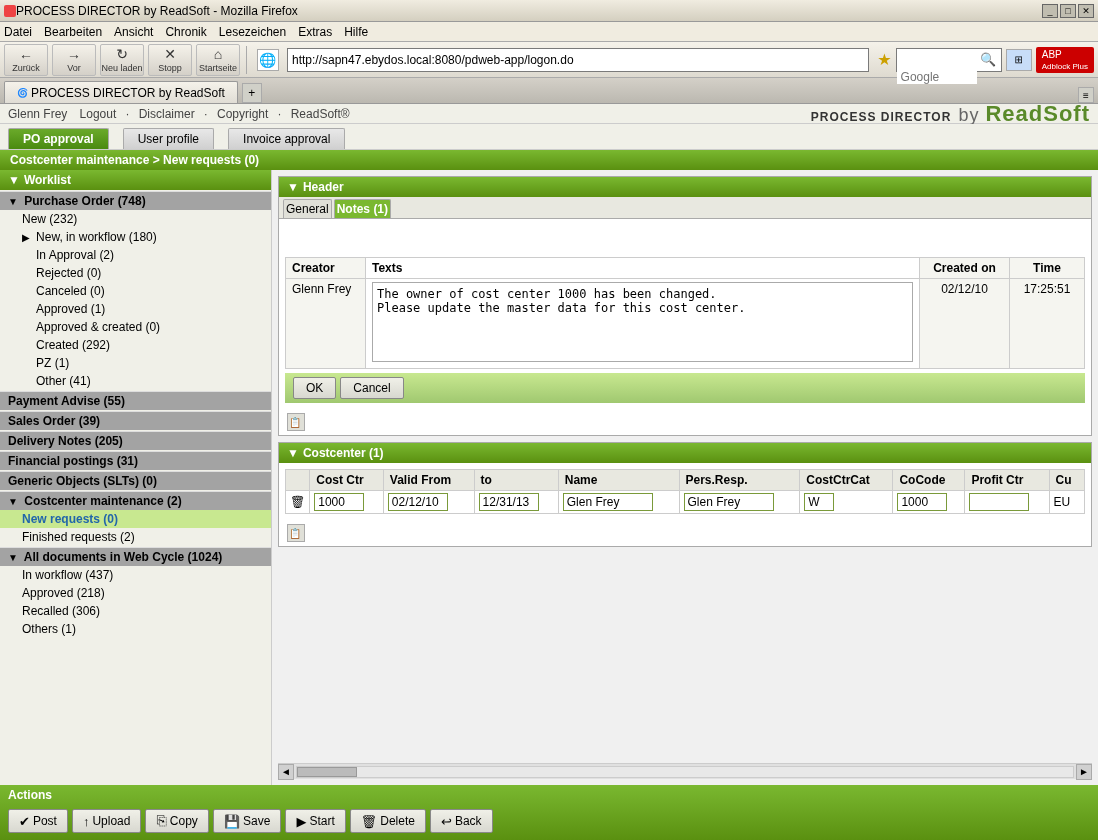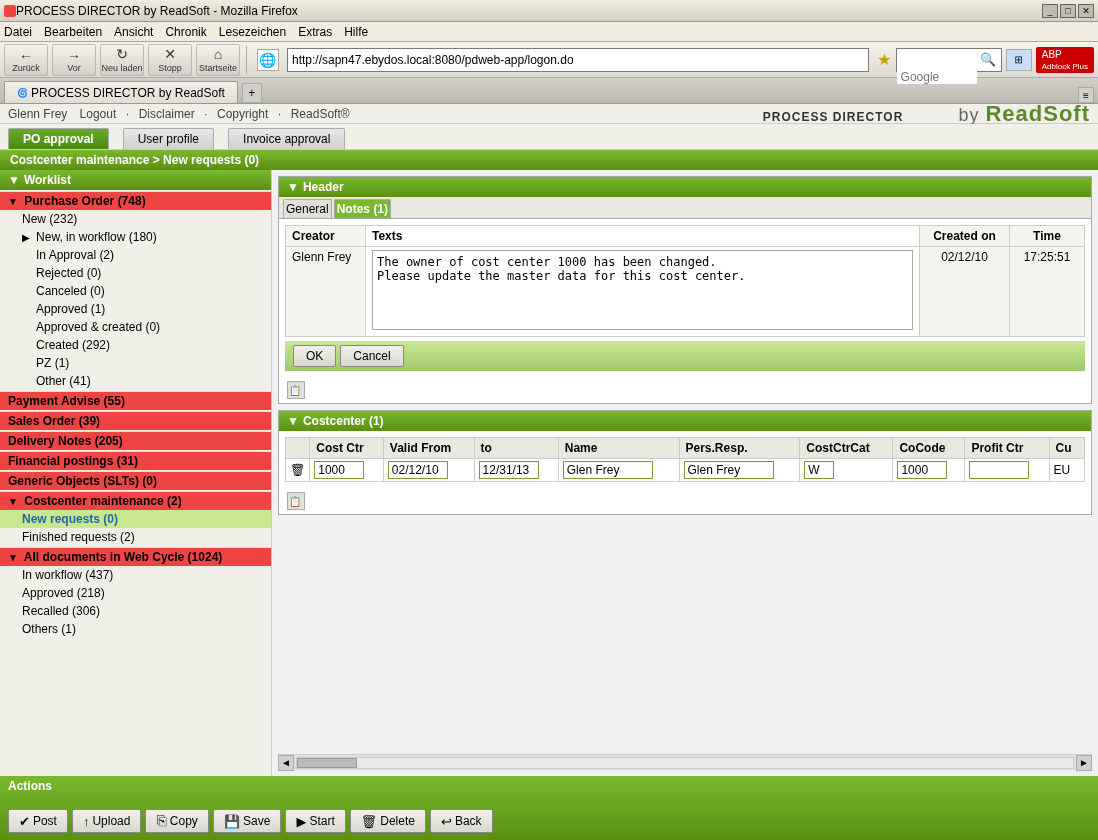--- a/index.html
+++ b/index.html
@@ -76,21 +76,21 @@
     
     .app-content { background: #f0f0f0; height: calc(840px - 22px - 20px - 36px - 26px); display: flex; flex-direction: column; }
 
     .app-header {
       background: #f0f0e8; padding: 2px 8px; display: flex; align-items: center; justify-content: space-between;
       border-bottom: 1px solid #ccc; height: 20px;
     }
     .app-header .user-links { font-size: 11px; color: #444; }
     .app-header .user-links span { cursor: pointer; }
     .app-logo { font-size: 22px; font-weight: bold; color: #333; letter-spacing: 1px; }
-    .app-logo span.by { font-weight: normal; font-size: 18px; color: #666; margin-left: 48px; }
+    .app-logo span.by { font-weight: normal; font-size: 18px; color: #666; }
     .app-logo span.readsoft { color: #5a8a2a; font-size: 22px; }
 
     .app-tabs {
       background: #f0f0e8; padding: 4px 8px 0 8px; display: flex; align-items: flex-end; gap: 14px;
       border-bottom: 1px solid #ccc;
     }
     .app-tab-btn {
       padding: 3px 14px; font-size: 12px; border: 1px solid #aaa; border-bottom: none;
       background: linear-gradient(to bottom, #e8e8e8, #d0d0d0); cursor: pointer; border-radius: 2px 2px 0 0;
     }
@@ -115,21 +115,21 @@
       padding: 3px 8px; font-size: 12px; font-weight: bold;
       display: flex; align-items: center; gap: 4px;
     }
 
     .sidebar-item {
       padding: 2px 8px 2px 16px; cursor: pointer; font-size: 12px; color: #000;
       white-space: nowrap;
     }
     .sidebar-item.selected { background: #c8e890; color: #000; }
     .sidebar-item.section {
-      padding-left: 8px; font-weight: bold; background: #ef4444;
+      padding-left: 8px; font-weight: bold; background: #a3a3a3;
       border-top: 1px solid #ddd; margin-top: 1px;
     }
     .sidebar-item.subsection { padding-left: 22px; font-weight: normal; }
     .sidebar-item.deep { padding-left: 36px; }
     .sidebar-item.active-link { color: #2266aa; font-weight: bold; }
     .expand-icon { font-size: 10px; margin-right: 3px; }
 
     
     .content-area { flex: 1; overflow-y: auto; padding: 6px; display: flex; flex-direction: column; gap: 6px; }
 
@@ -140,21 +140,21 @@
       display: flex; align-items: center; gap: 4px; cursor: pointer;
     }
 
     .panel-tabs { display: flex; background: #e8e8e0; border-bottom: 1px solid #aaa; padding: 2px 4px 0 4px; gap: 2px; }
     .panel-tab {
       padding: 2px 2px; font-size: 12px; border: 1px solid #aaa; border-bottom: none;
       background: #e0e0d8; cursor: pointer; border-radius: 2px 2px 0 0;
     }
     .panel-tab.active { background: #7ab830; color: white; font-weight: bold; }
 
-    .notes-table { width: 100%; border-collapse: collapse; }
+    .notes-table { width: 100%; border-collapse: collapse; margin-top: 32px; }
     .notes-table th { background: #e8e8e0; border: 1px solid #ccc; padding: 3px 6px; text-align: left; font-size: 12px; }
     .notes-table td { border: 1px solid #ccc; padding: 3px 6px; font-size: 12px; vertical-align: top; }
     .notes-table .creator-col { width: 80px; background: #f5f5f0; }
     .notes-table .text-col { background: white; }
     .notes-table .date-col { width: 90px; background: #f5f5f0; text-align: center; }
     .notes-table .time-col { width: 75px; background: #f5f5f0; text-align: center; }
     .note-text { width: 100%; height: 80px; border: 1px solid #aaa; padding: 4px; font-size: 12px; font-family: monospace; resize: none; }
 
     .btn-row { display: flex; gap: 4px; padding: 4px 8px; background: linear-gradient(to bottom, #c8e890, #a0c870); }
     .form-btn {
@@ -170,21 +170,21 @@
     .costcenter-table td { border: 1px solid #ccc; padding: 2px 4px; font-size: 12px; }
     .costcenter-table .del-btn { width: 20px; text-align: center; cursor: pointer; }
 
     .scrollbar-area { height: 16px; background: #e0e0e0; border-top: 1px solid #ccc; display: flex; align-items: center; }
     .scrollbar-track { flex: 1; height: 12px; background: #e8e8e8; border: 1px solid #ccc; margin: 0 2px; position: relative; }
     .scrollbar-thumb { height: 100%; width: 60px; background: #bbb; border: 1px solid #999; position: absolute; left: 0; }
     .scroll-arrow { width: 16px; height: 16px; background: #d0d0d0; border: 1px solid #aaa; display: flex; align-items: center; justify-content: center; cursor: pointer; font-size: 10px; }
 
     
     .actions-bar { background: linear-gradient(to bottom, #7ab830, #5a9010); padding: 3px 8px; }
-    .actions-label { color: white; font-weight: bold; font-size: 12px; margin-bottom: 12px; }
+    .actions-label { color: white; font-weight: bold; font-size: 12px; margin-bottom: 3px; }
     .actions-buttons { display: flex; gap: 4px; padding: 4px 0; }
     .action-btn {
       display: flex; align-items: center; gap: 3px;
       padding: 3px 10px; font-size: 12px; border: 1px solid #888;
       background: linear-gradient(to bottom, #f0f0e8, #d8d8d0); cursor: pointer; border-radius: 2px;
     }
     .action-btn .btn-icon { font-size: 13px; }
 
     .input-field { border: 1px solid #7a9a3a; padding: 1px 3px; font-size: 12px; background: white; }
   </style>

